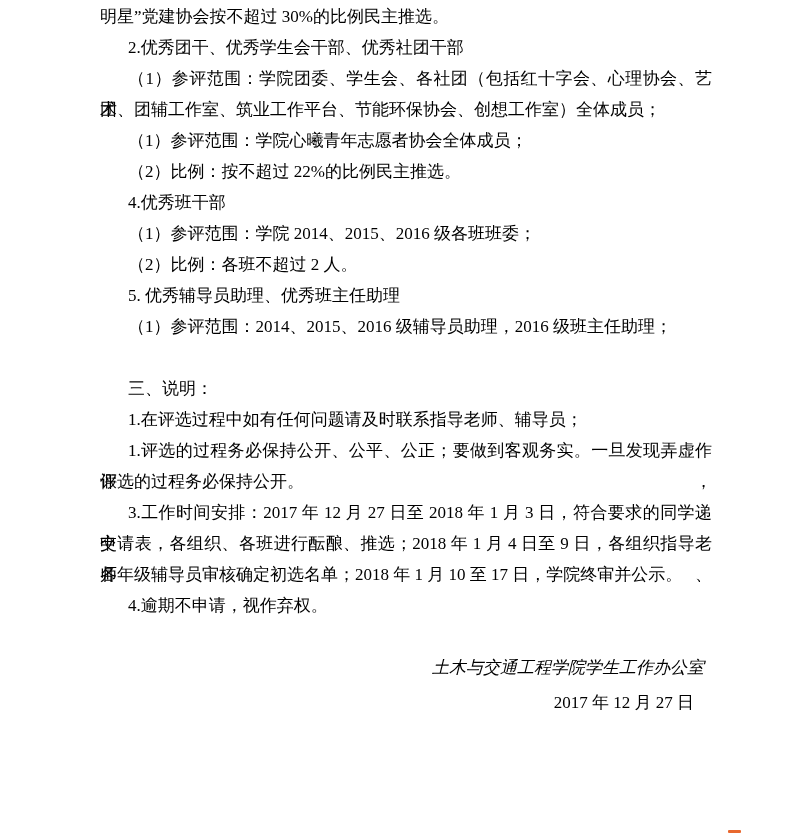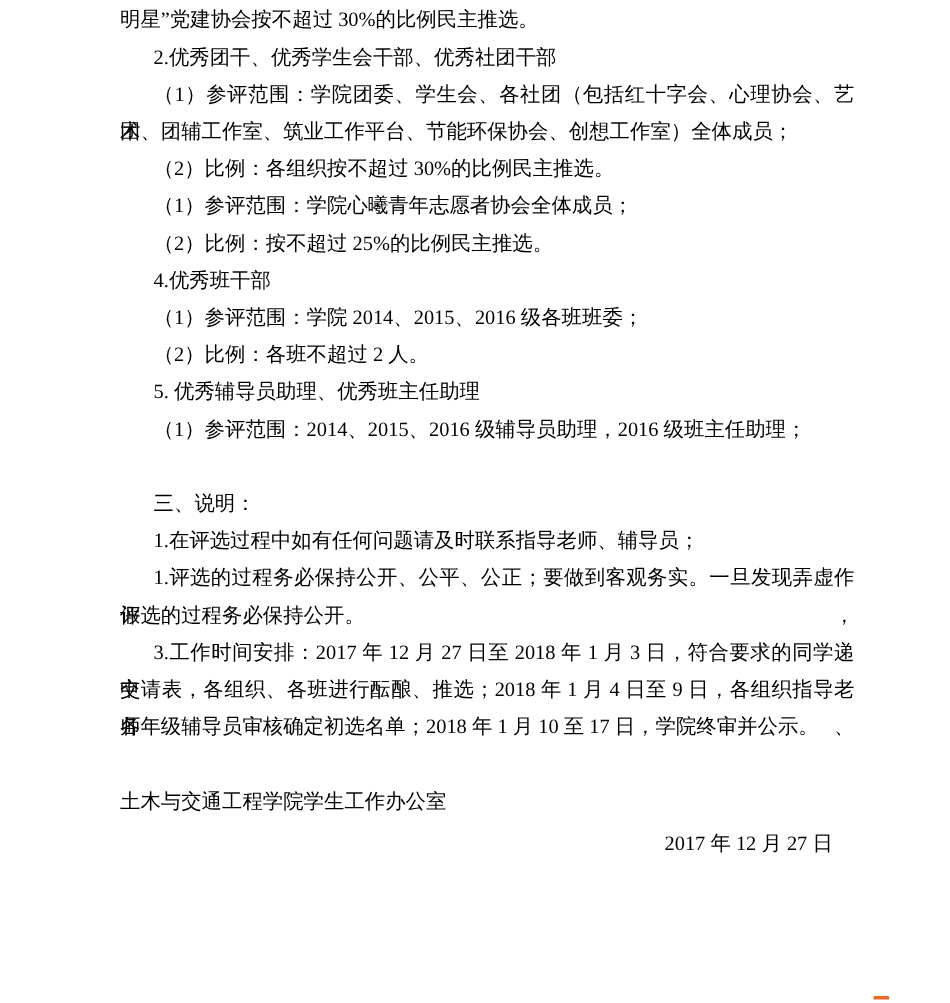--- a/index.html
+++ b/index.html
@@ -34,22 +34,23 @@
   }
   .line.fill {
     white-space: normal;
     text-align: justify;
     text-align-last: justify;
   }
   .line.blank {
     height: 31px;
   }
   .line.signature {
-    text-align: left;
+    text-align: right;
     padding-right: 8px;
+    font-style: italic;
   }
   .line.date {
     text-align: right;
     padding-right: 18px;
     margin-top: 4px;
   }
   .marker {
     position: absolute;
     left: 728px;
     top: 830px;
@@ -60,34 +61,34 @@
 </style>
 </head>
 <body>
 
 <div class="page" style="background: rgb(255, 255, 255);">
   <div class="doc">
       <div class="line margin">明星”党建协会按不超过 30%的比例民主推选。</div>
       <div class="line indent">2.优秀团干、优秀学生会干部、优秀社团干部</div>
       <div class="line indent fill">（1）参评范围：学院团委、学生会、各社团（包括红十字会、心理协会、艺术</div>
       <div class="line margin">团、团辅工作室、筑业工作平台、节能环保协会、创想工作室）全体成员；</div>
-      <div class="line indent">（2）比例：各组织按不超过 30%的比例民主推选。</div>
       <div class="line indent">（1）参评范围：学院心曦青年志愿者协会全体成员；</div>
-      <div class="line indent">（2）比例：按不超过 25%的比例民主推选。</div>
+      <div class="line indent">（2）比例：按不超过 22%的比例民主推选。</div>
       <div class="line indent">4.优秀班干部</div>
       <div class="line indent">（1）参评范围：学院 2014、2015、2016 级各班班委；</div>
       <div class="line indent">（2）比例：各班不超过 2 人。</div>
       <div class="line indent">5. 优秀辅导员助理、优秀班主任助理</div>
       <div class="line indent">（1）参评范围：2014、2015、2016 级辅导员助理，2016 级班主任助理；</div>
       <div class="line blank"></div>
       <div class="line indent">三、说明：</div>
       <div class="line indent">1.在评选过程中如有任何问题请及时联系指导老师、辅导员；</div>
       <div class="line indent fill">1.评选的过程务必保持公开、公平、公正；要做到客观务实。一旦发现弄虚作假，</div>
       <div class="line margin">评选的过程务必保持公开。</div>
       <div class="line indent fill">3.工作时间安排：2017 年 12 月 27 日至 2018 年 1 月 3 日，符合要求的同学递交</div>
       <div class="line margin fill">申请表，各组织、各班进行酝酿、推选；2018 年 1 月 4 日至 9 日，各组织指导老师、</div>
       <div class="line margin">各年级辅导员审核确定初选名单；2018 年 1 月 10 至 17 日，学院终审并公示。</div>
+      <div class="line indent">4.逾期不申请，视作弃权。</div>
       <div class="line blank"></div>
       <div class="line signature">土木与交通工程学院学生工作办公室</div>
       <div class="line date">2017 年 12 月 27 日</div>
     </div>
   <div class="marker" style="background: rgb(232, 104, 47);"></div>
 </div>
 
 </body></html>

